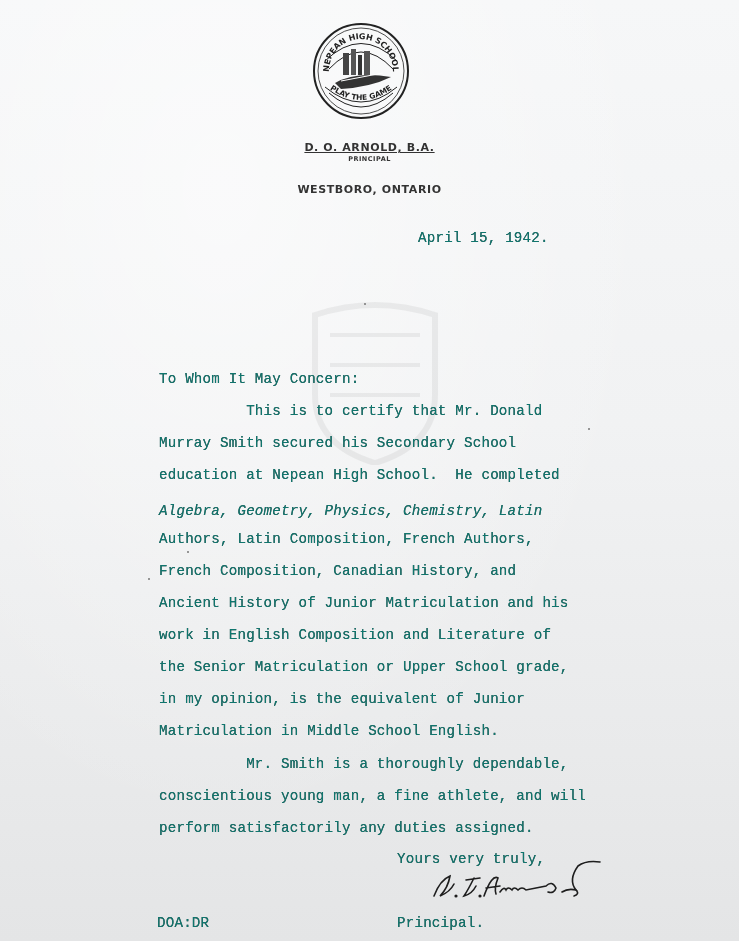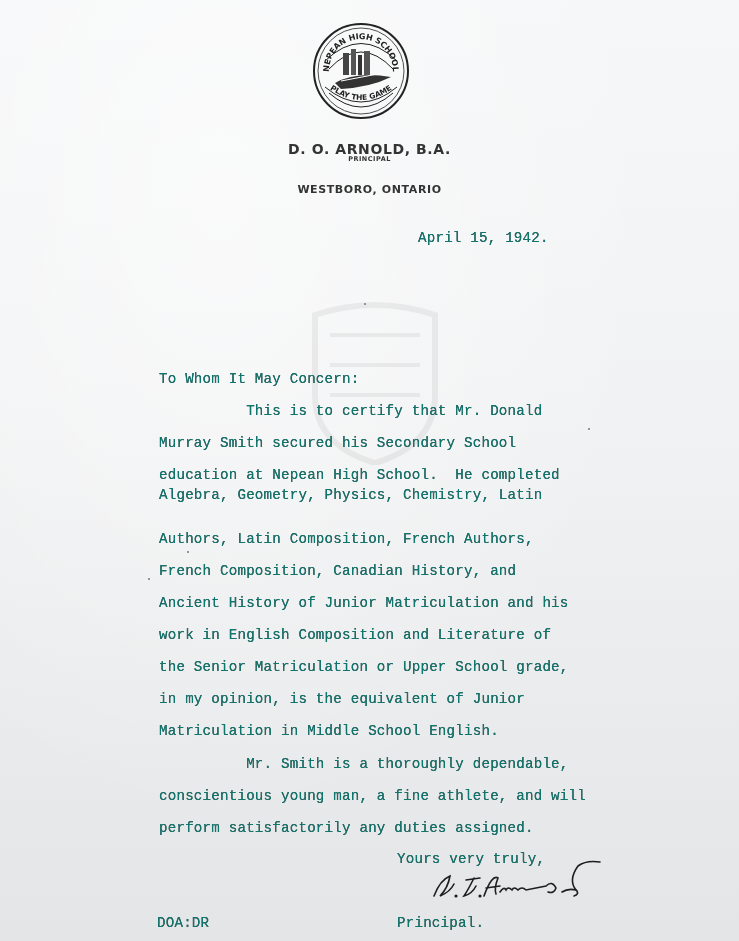--- a/index.html
+++ b/index.html
@@ -14,21 +14,21 @@
       background: radial-gradient(ellipse at 30% 20%, rgba(255,255,255,0.55), rgba(255,255,255,0) 60%);
       pointer-events: none;
     }
     .watermark {
       position: absolute; left: 305px; top: 295px; width: 140px; height: 170px;
       opacity: 0.08;
     }
     .seal { position: absolute; left: 311px; top: 21px; width: 100px; height: 100px; }
     .lh { position: absolute; left: 0; width: 739px; text-align: center;
           font-family: "DejaVu Sans", sans-serif; font-weight: bold; color: #333; }
-    .lh-name { top: 141px; font-size: 14px; letter-spacing: 0.6px; }
+    .lh-name { top: 141px; font-size: 11px; letter-spacing: 0.6px; text-decoration: underline; }
     .lh-title { top: 155px; font-size: 6.5px; letter-spacing: 0.5px; }
     .lh-place { top: 183px; font-size: 11px; letter-spacing: 0.6px; }
     .type { position: absolute; font-size: 14.2px; line-height: 14px; white-space: pre;
             color: #0f766e; text-shadow: 0 0 0.4px #444; letter-spacing: 0.2px; }
     .sig { position: absolute; left: 428px; top: 858px; width: 180px; height: 50px; }
     .speck { position: absolute; width: 2px; height: 2px; border-radius: 1px; background: #777; }
   </style>
 </head>
 <body>
 
@@ -68,21 +68,21 @@
 <div class="lh lh-title">PRINCIPAL</div>
 <div class="lh lh-place">WESTBORO, ONTARIO</div>
 
 <div class="type" style="left:418px; top:231px;">April 15, 1942.</div>
 
 <div class="type" style="left:159px; top:372px;">To Whom It May Concern:</div>
 
 <div class="type" style="left:159px; top:404px;">          This is to certify that Mr. Donald</div>
 <div class="type" style="left:159px; top:436px;text-align:right;">Murray Smith secured his Secondary School</div>
 <div class="type" style="left:159px; top:468px;">education at Nepean High School.  He completed</div>
-<div class="type" style="left:159px; top:488px;">Algebra, Geometry, Physics, Chemistry, Latin</div>
+<div class="type" style="left:159px; top:504px;font-style:italic;">Algebra, Geometry, Physics, Chemistry, Latin</div>
 <div class="type" style="left:159px; top:532px;">Authors, Latin Composition, French Authors,</div>
 <div class="type" style="left:159px; top:564px;">French Composition, Canadian History, and</div>
 <div class="type" style="left:159px; top:596px;">Ancient History of Junior Matriculation and his</div>
 <div class="type" style="left:159px; top:628px;">work in English Composition and Literature of</div>
 <div class="type" style="left:159px; top:660px;">the Senior Matriculation or Upper School grade,</div>
 <div class="type" style="left:159px; top:692px;">in my opinion, is the equivalent of Junior</div>
 <div class="type" style="left:159px; top:724px;">Matriculation in Middle School English.</div>
 <div class="type" style="left:159px; top:757px;">          Mr. Smith is a thoroughly dependable,</div>
 <div class="type" style="left:159px; top:789px;">conscientious young man, a fine athlete, and will</div>
 <div class="type" style="left:159px; top:821px;">perform satisfactorily any duties assigned.</div>

